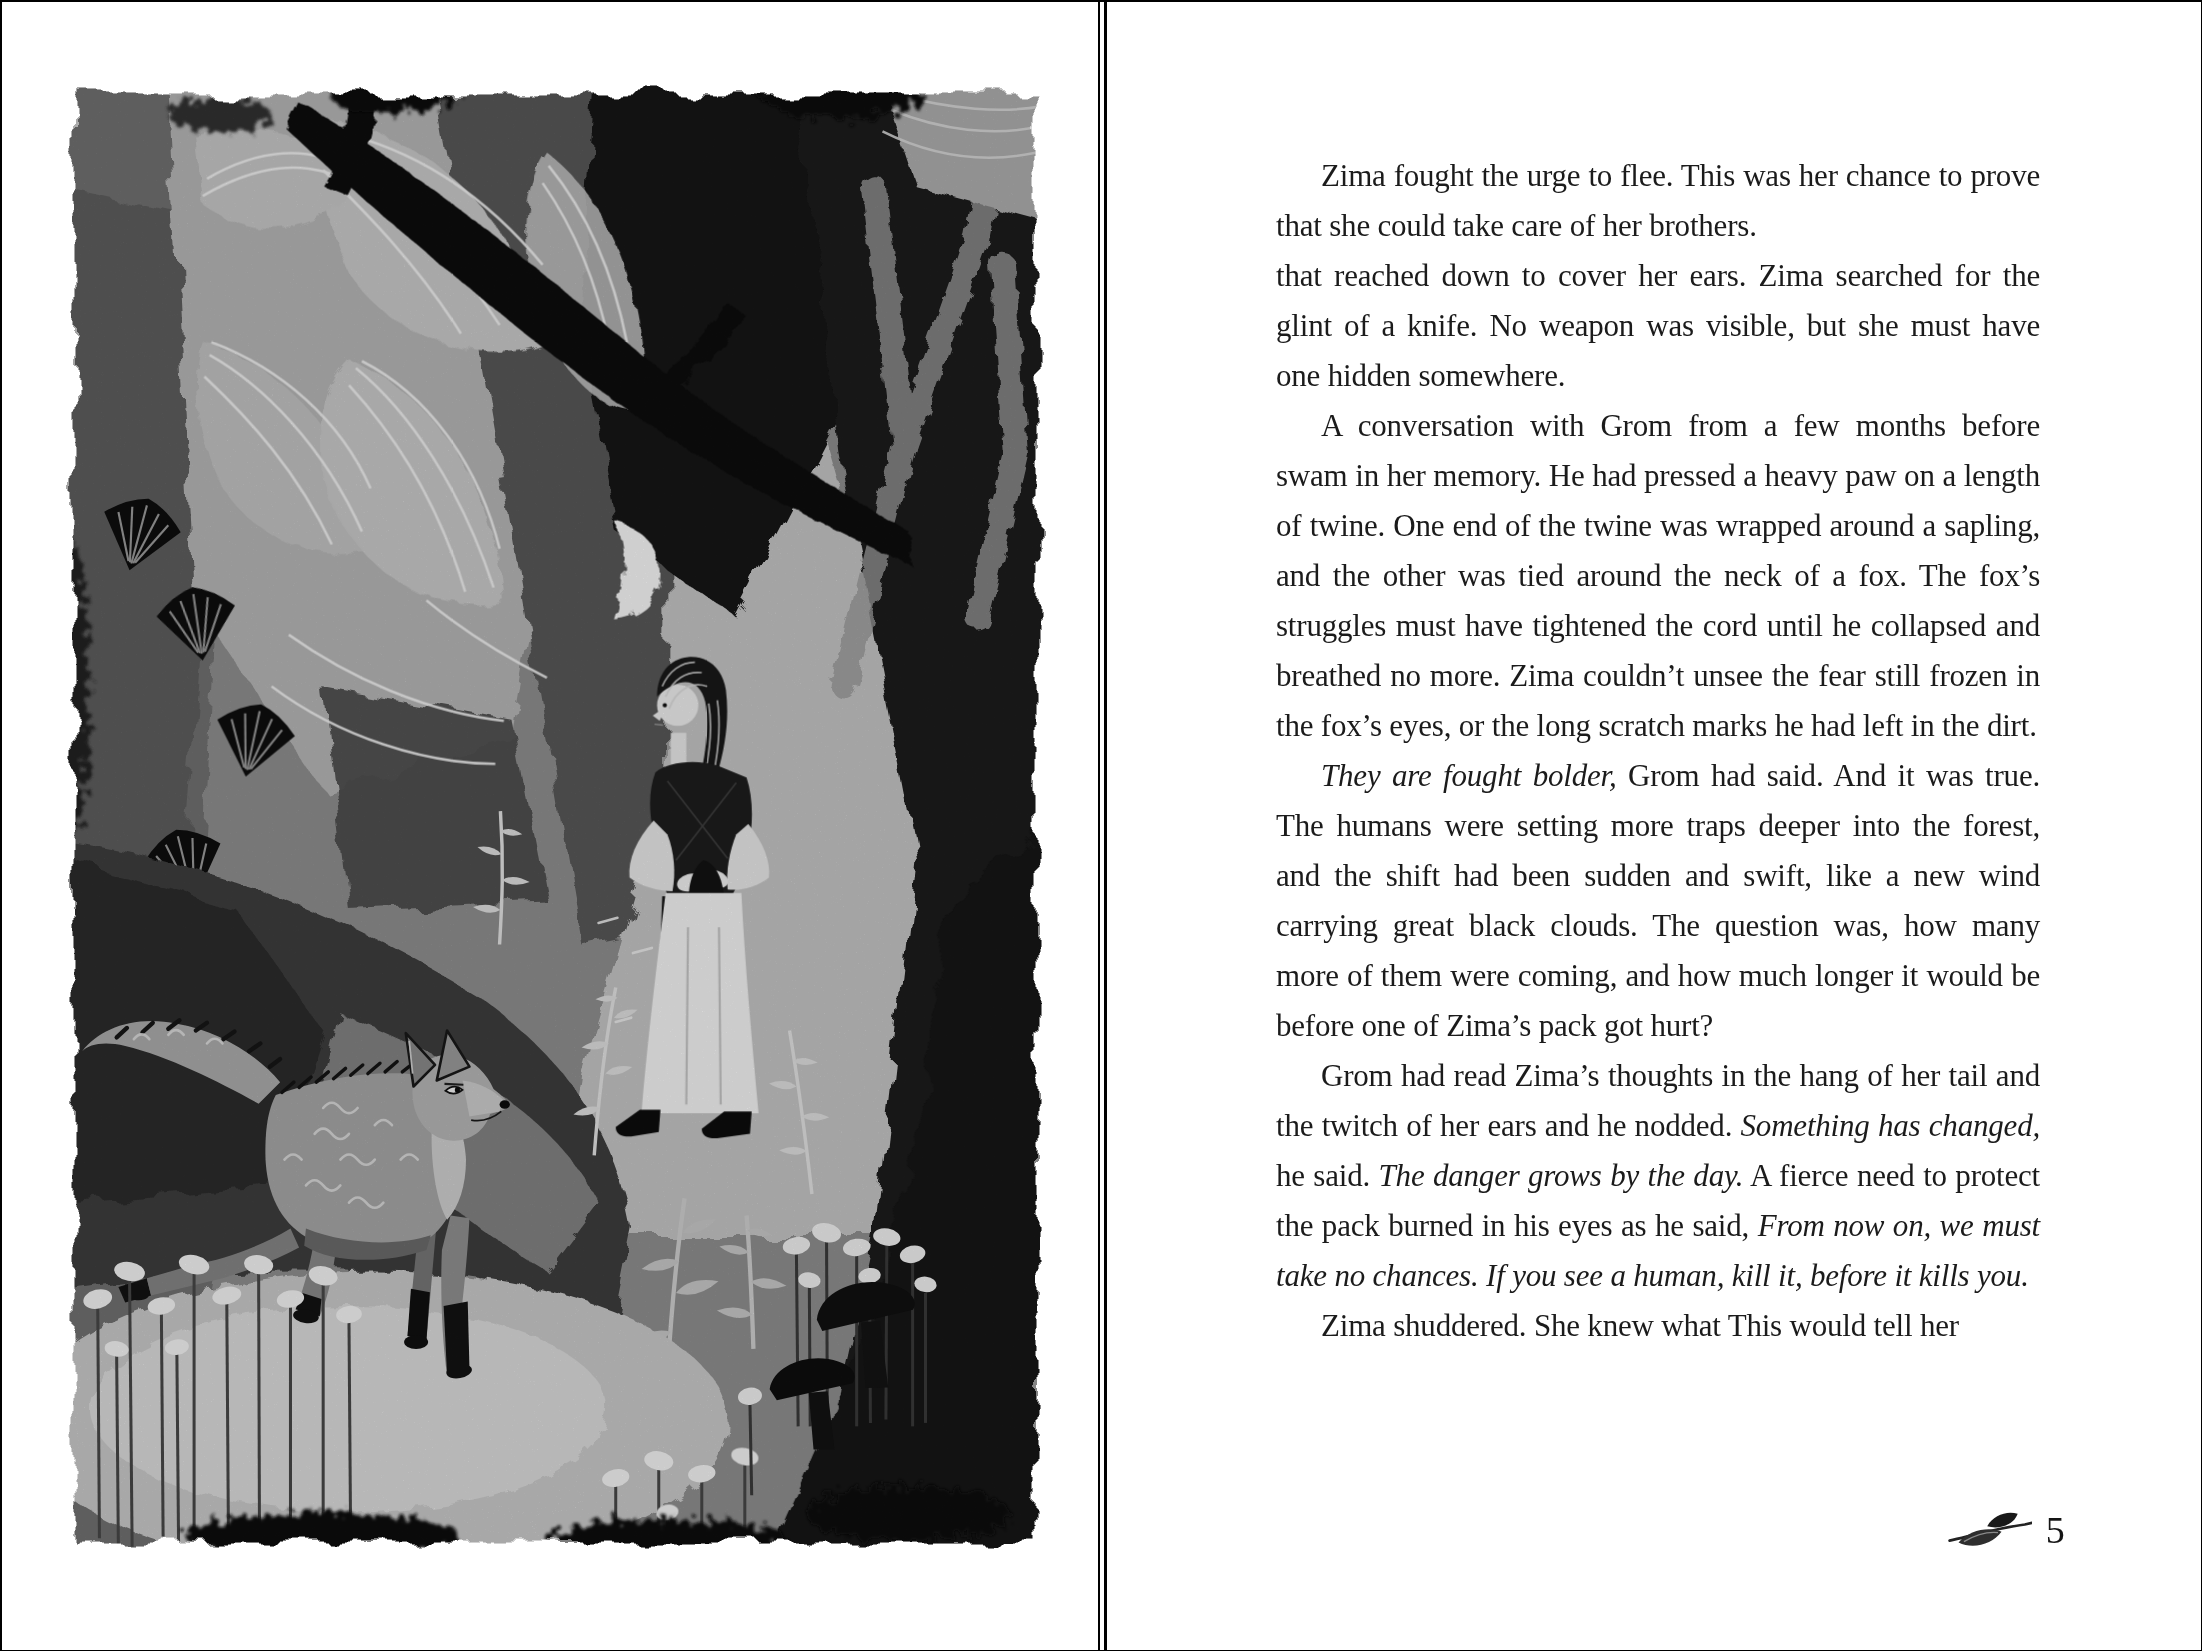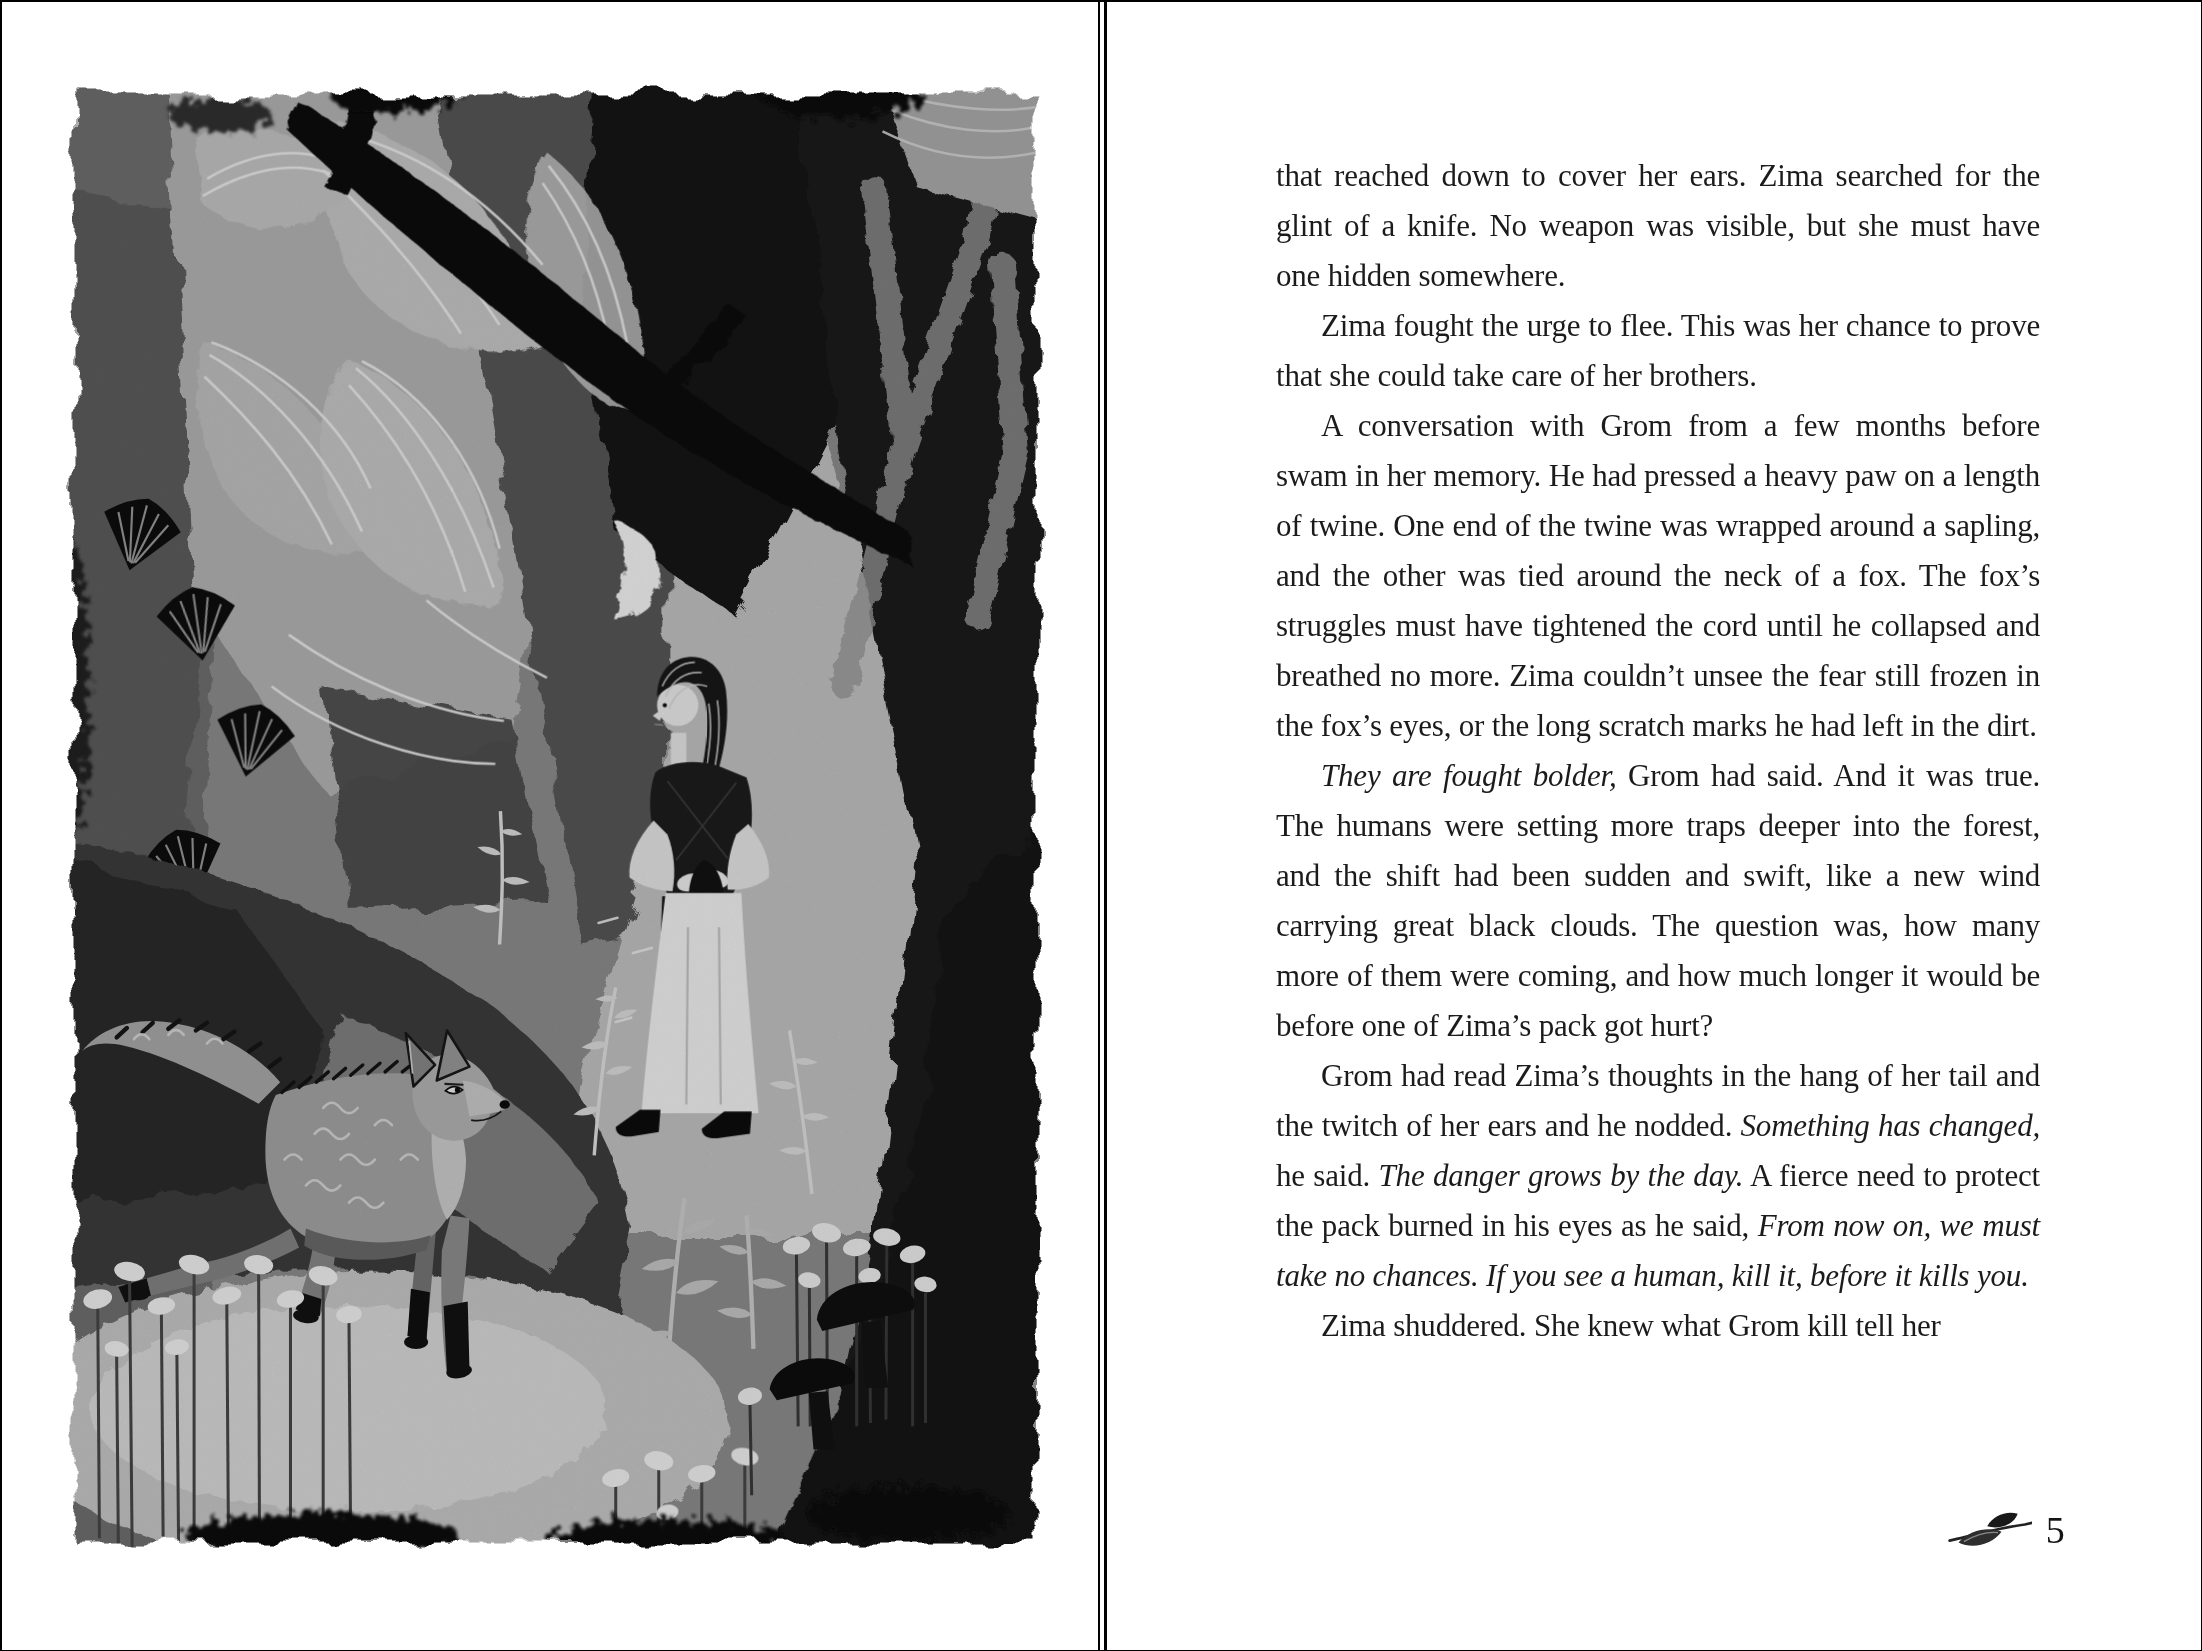--- a/index.html
+++ b/index.html
@@ -406,26 +406,26 @@
     </svg>
   </div>
 
   <div>
     <div class="gutter-line a"></div>
     <div class="gutter-line b"></div>
   </div>
 
   <div class="page page-right">
     <div class="text-block">
+        <p class="para indent"><span>Zima fought the urge to flee. This was her chance to prove that she could take care of her brothers.</span></p>
         <p class="para"><span>that reached down to cover her ears. Zima searched for the glint of a knife. No weapon was visible, but she must have one hidden somewhere.</span></p>
-        <p class="para indent"><span>Zima fought the urge to flee. This was her chance to prove that she could take care of her brothers.</span></p>
         <p class="para indent"><span>A conversation with Grom from a few months before swam in her memory. He had pressed a heavy paw on a length of twine. One end of the twine was wrapped around a sapling, and the other was tied around the neck of a fox. The fox’s struggles must have tightened the cord until he collapsed and breathed no more. Zima couldn’t unsee the fear still frozen in the fox’s eyes, or the long scratch marks he had left in the dirt.</span></p>
         <p class="para indent"><em>They are fought bolder,</em><span> Grom had said. And it was true. The humans were setting more traps deeper into the forest, and the shift had been sudden and swift, like a new wind carrying great black clouds. The question was, how many more of them were coming, and how much longer it would be before one of Zima’s pack got hurt?</span></p>
         <p class="para indent"><span>Grom had read Zima’s thoughts in the hang of her tail and the twitch of her ears and he nodded. </span><em>Something has changed,</em><span> he said. </span><em>The danger grows by the day.</em><span> A fierce need to protect the pack burned in his eyes as he said, </span><em>From now on, we must take no chances. If you see a human, kill it, before it kills you.</em></p>
-        <p class="para indent"><span>Zima shuddered. She knew what Grom kill tell her</span></p>
+        <p class="para indent"><span>Zima shuddered. She knew what This would tell her</span></p>
       </div>
     <div class="footer">
       <svg class="leaf" viewBox="0 0 96 48" xmlns="http://www.w3.org/2000/svg">
         <path d="M4,32 C30,26 58,18 88,14 L96,12" stroke="#222" stroke-width="3" fill="none" stroke-linecap="round"></path>
         <path d="M14,34 C26,20 48,16 62,22 C52,36 30,42 14,34 Z" fill="#2e2e2e"></path>
         <path d="M20,33 C34,25 48,22 58,23" stroke="#8a8a8a" stroke-width="1.5" fill="none"></path>
         <path d="M46,16 C52,4 68,-2 80,2 C76,14 60,20 46,16 Z" fill="#191919"></path>
       </svg>
       <div class="page-number">5</div>
     </div>

